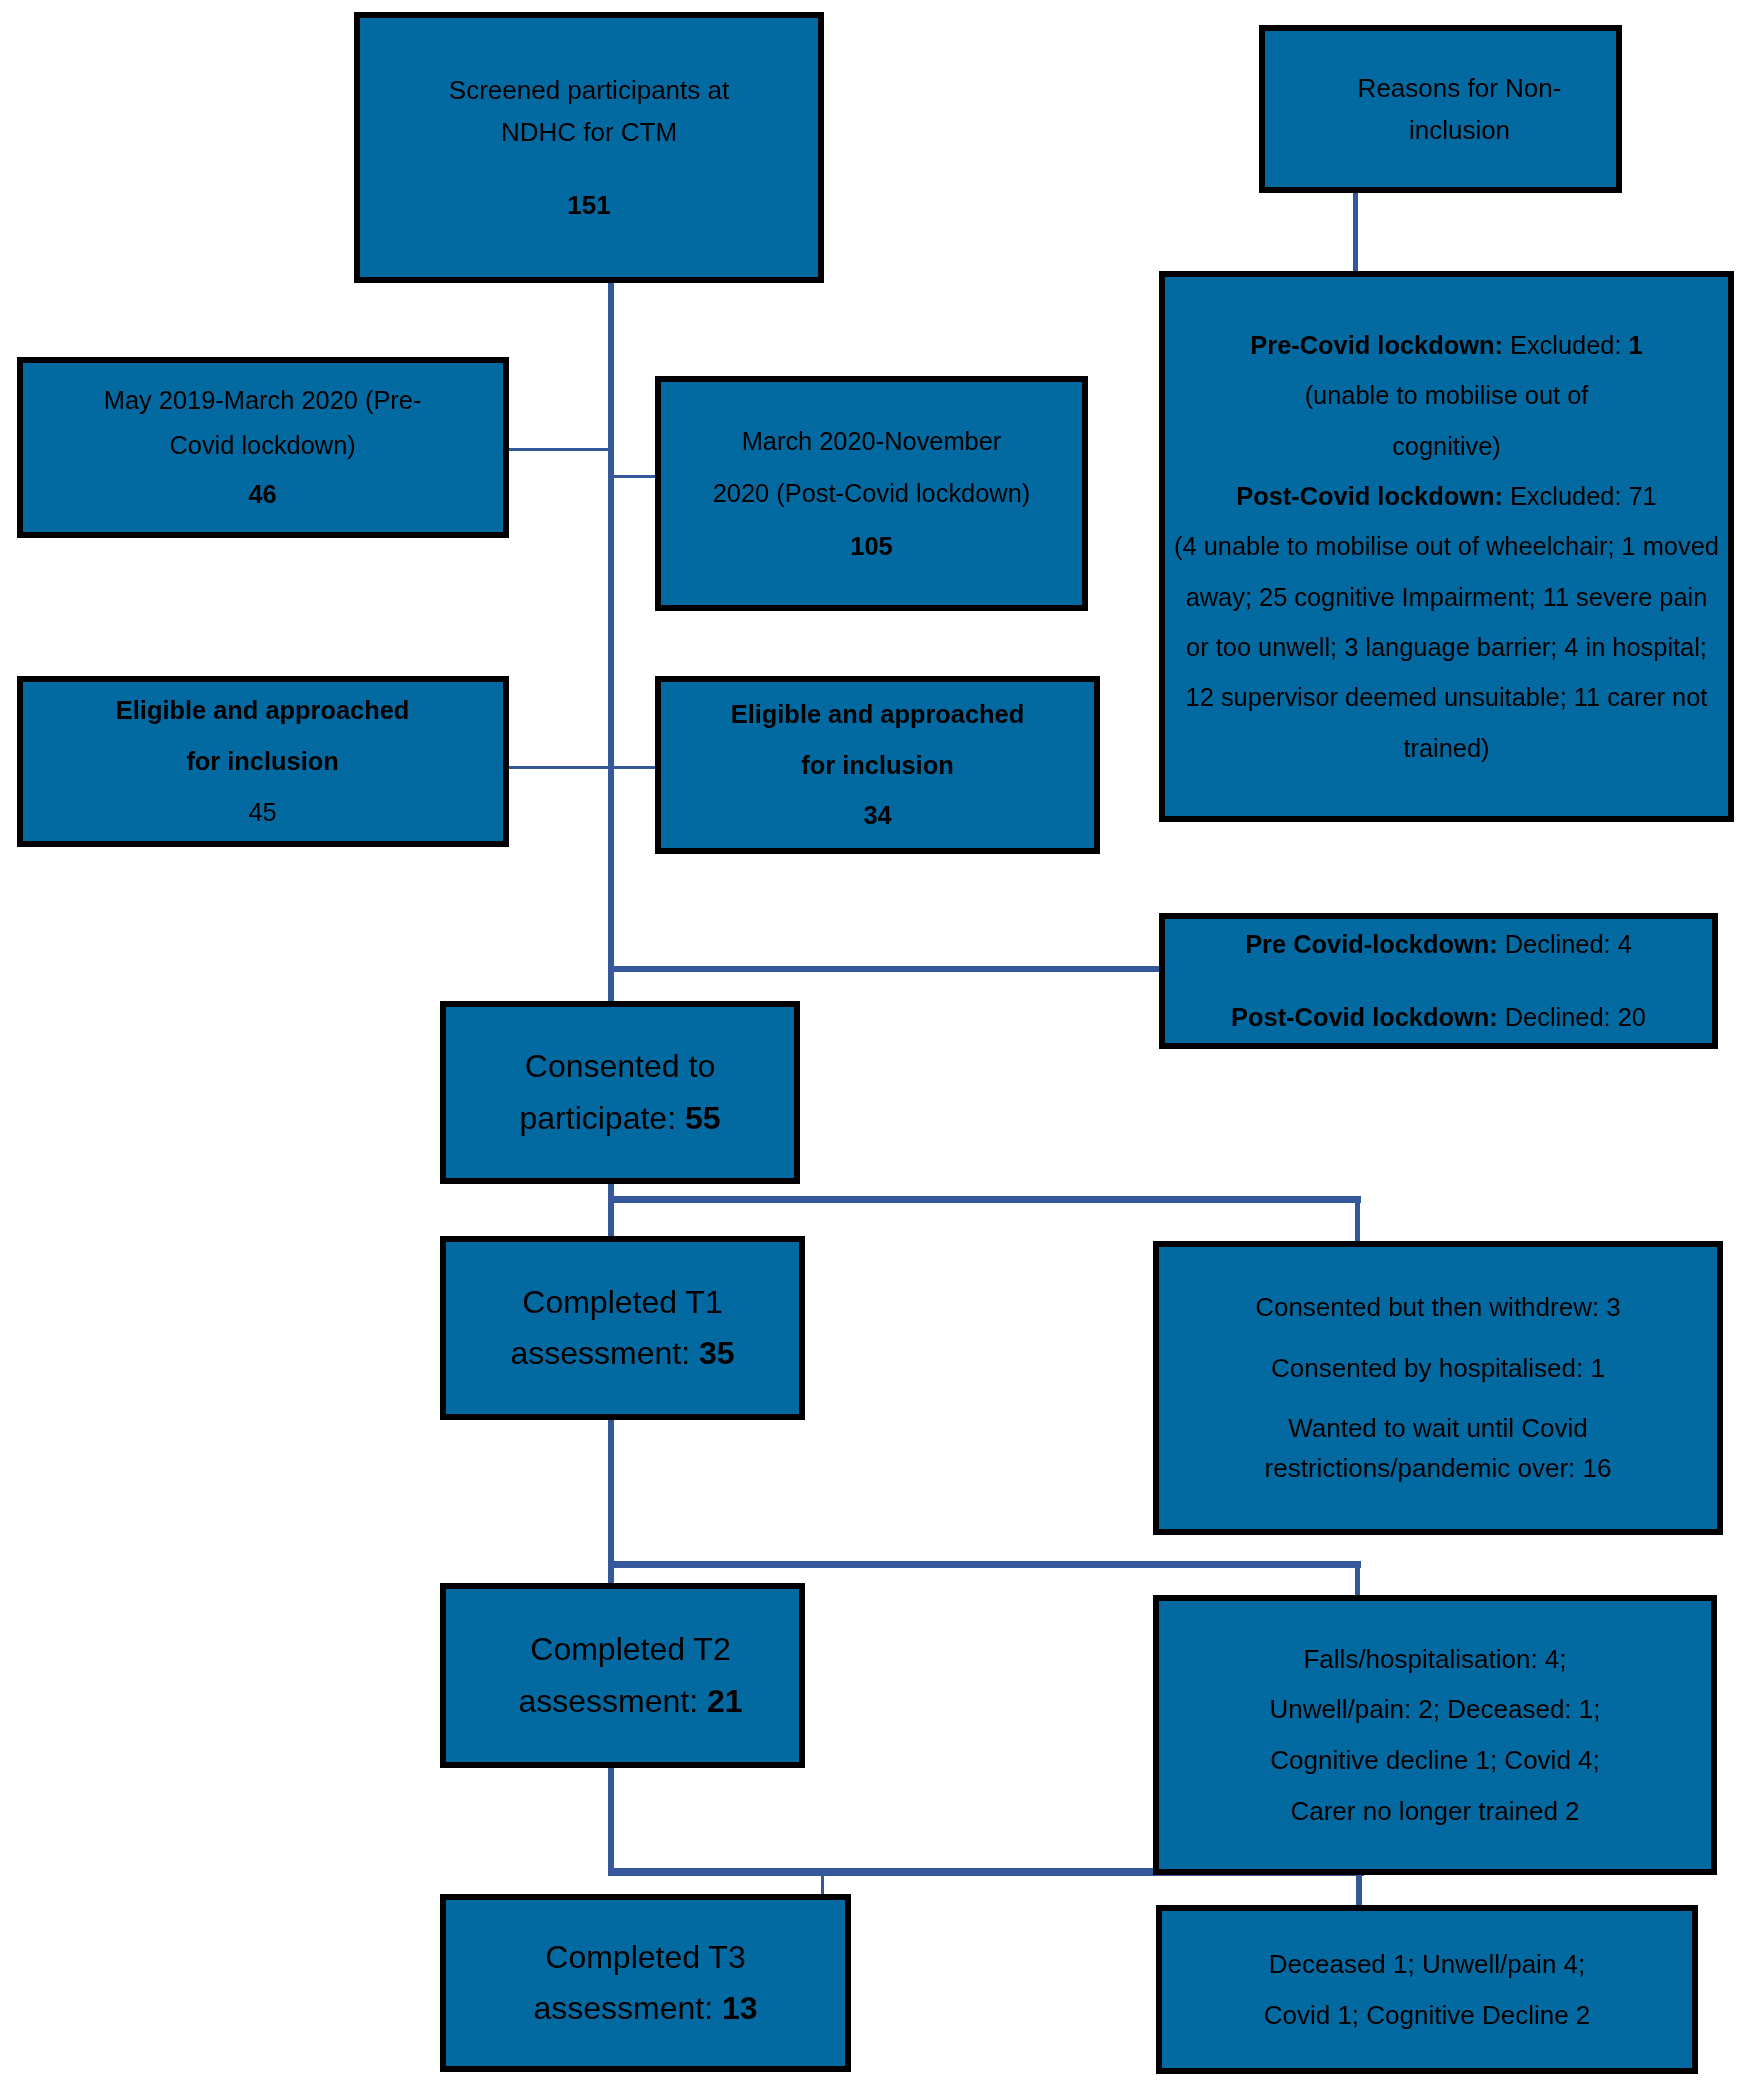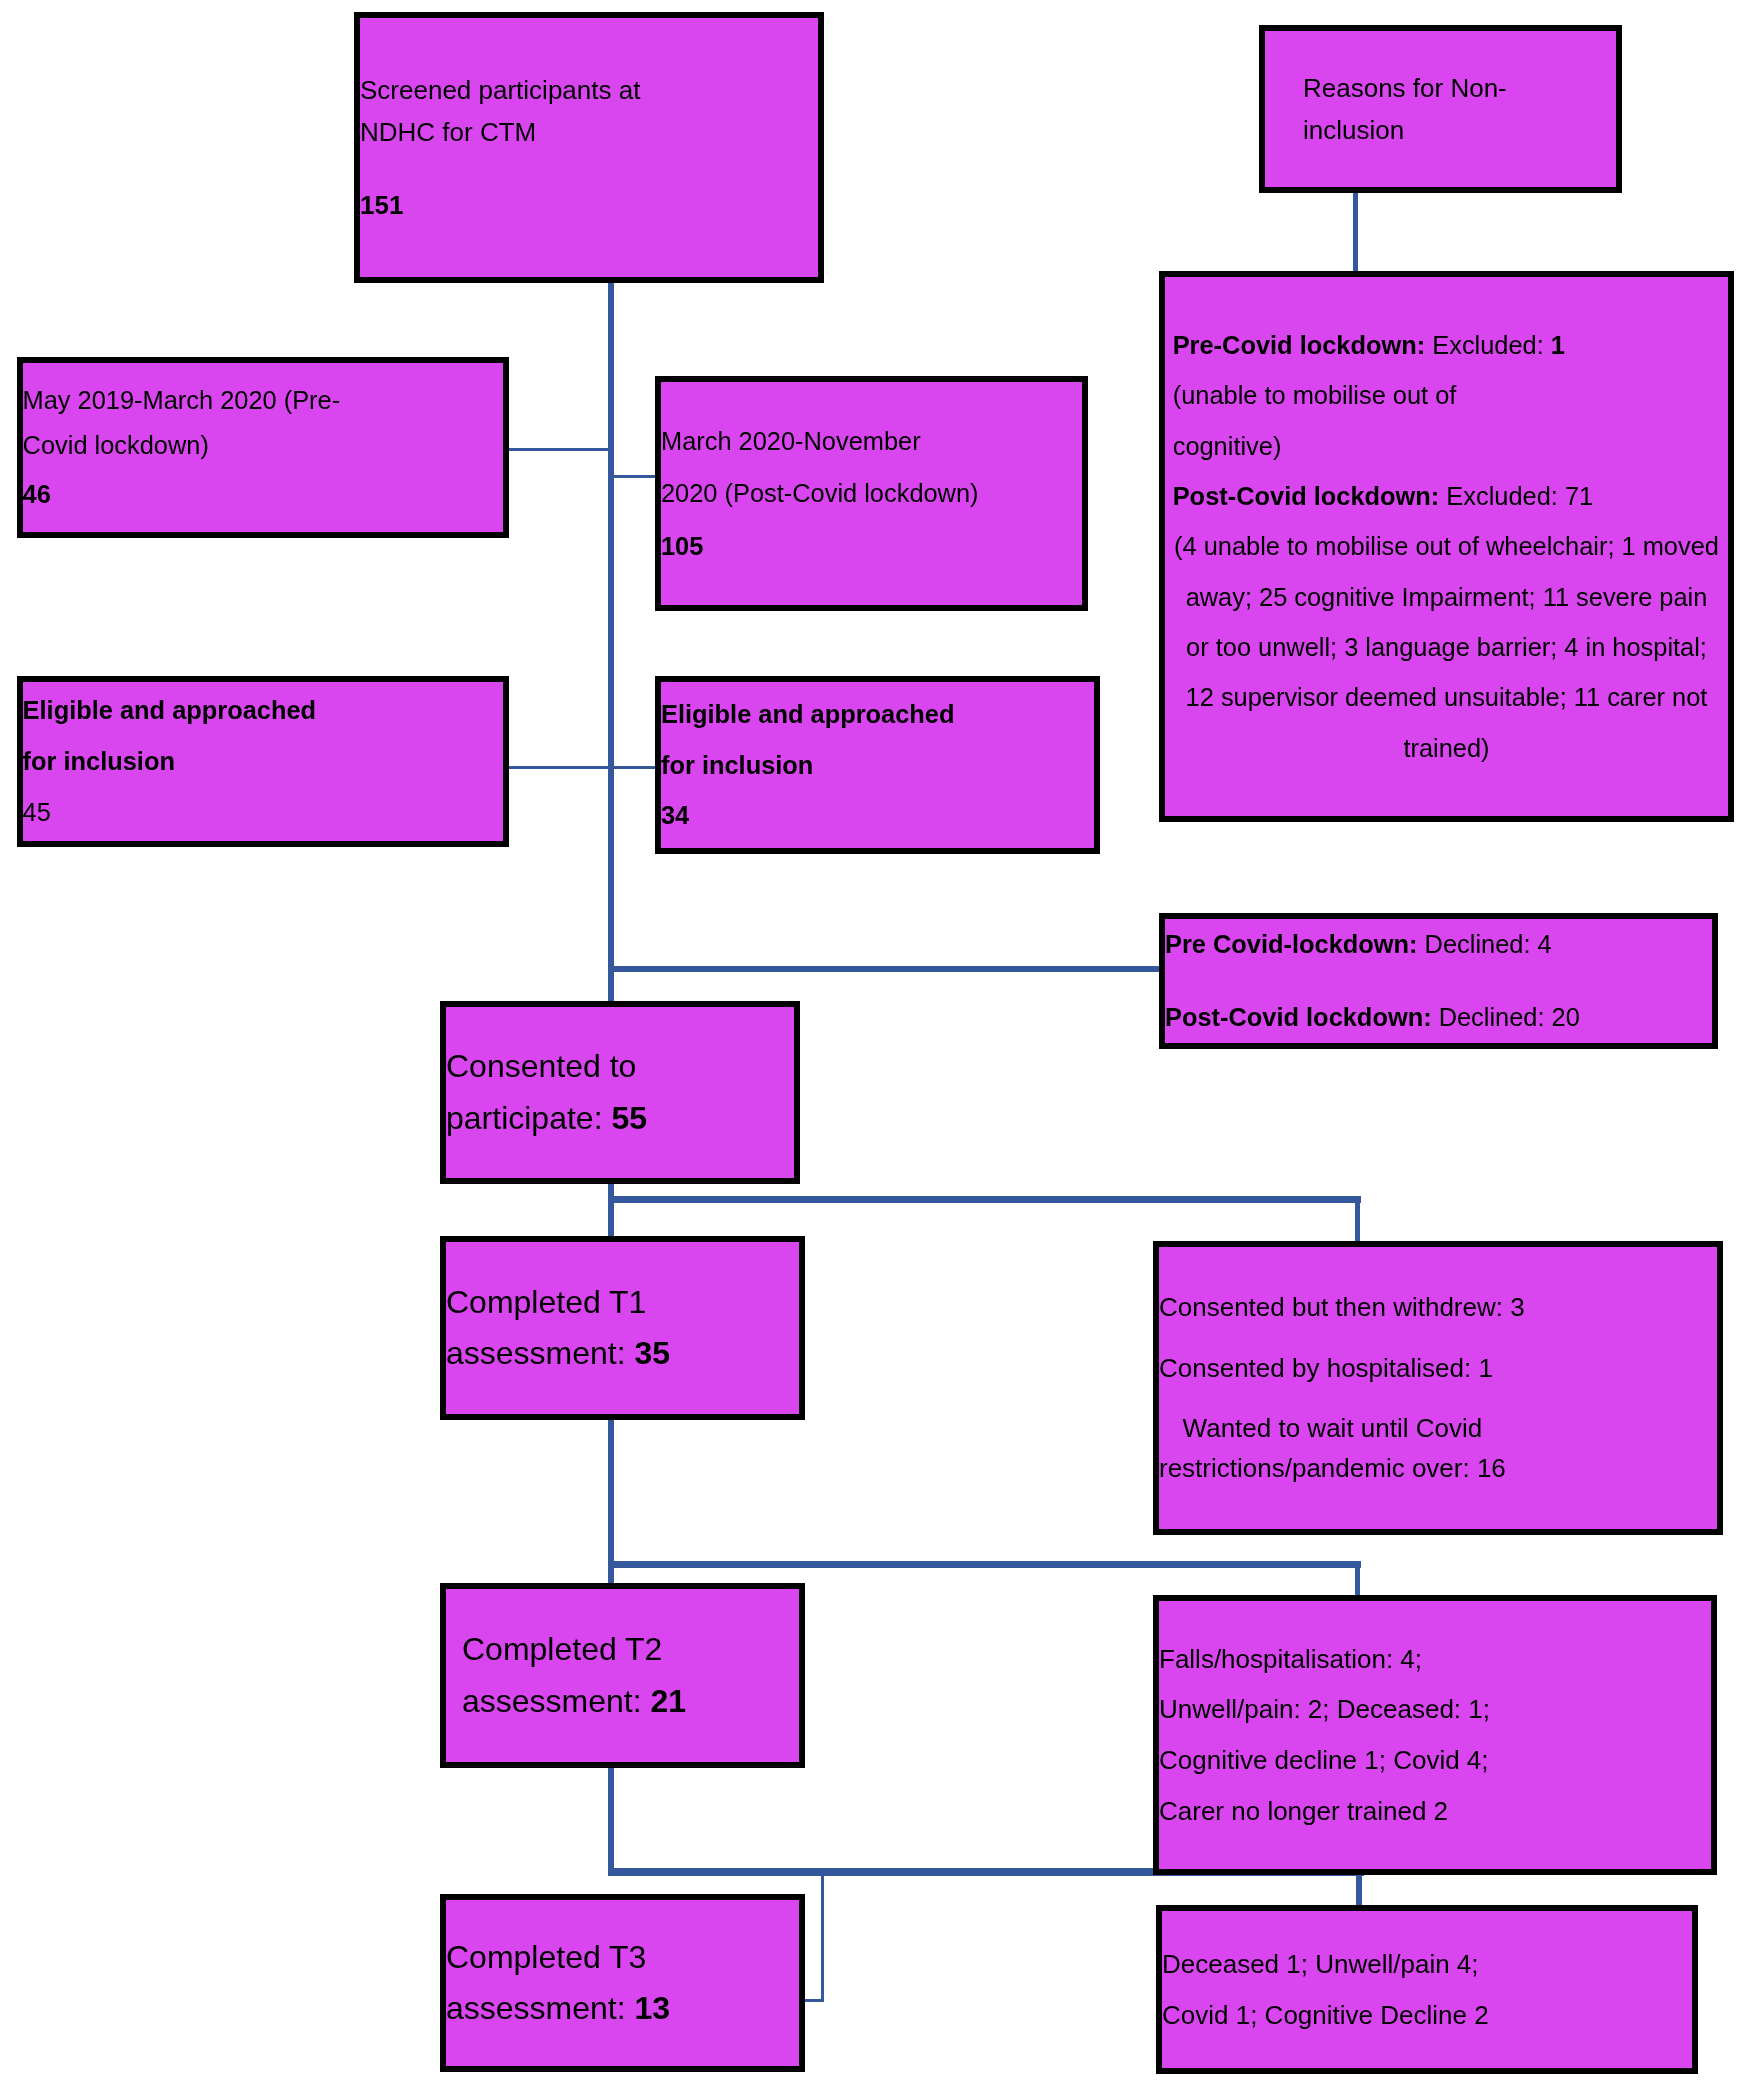--- a/index.html
+++ b/index.html
@@ -10,26 +10,26 @@
   #canvas{
     position:relative;
     width:1738px;
     height:2097px;
     background:#ffffff;
     font-family:"Liberation Sans", sans-serif;
     color:#000;
   }
   .box{
     position:absolute;
-    background:#d946ef;
+    background:#0369a1;
     border:6.6px solid var(--border);
     box-sizing:border-box;
     display:flex;
     flex-direction:column;
-    align-items:flex-start;
+    align-items:center;
     justify-content:center;
     text-align:center;
     font-size:26px;
     line-height:1.62;
   }
   .b{font-weight:bold;}
   .big{font-size:32px;line-height:1.6;}
   .lh2{line-height:1.98;}
   .lh15{line-height:1.55;gap:33px;}
   .count-md{margin-top:30px;}
@@ -148,21 +148,21 @@
     </div>
   </div>
 
   <div class="box" style="left:1153px;top:1595px;width:564px;height:280px;font-size:26px;line-height:1.95;">
     <div>Falls/hospitalisation: 4;</div>
     <div>Unwell/pain: 2; Deceased: 1;</div>
     <div>Cognitive decline 1; Covid 4;</div>
     <div>Carer no longer trained 2</div>
   </div>
 
-  <div class="box big" style="left:440px;top:1894px;width:365px;height:178px;">
+  <div class="box big" style="left:440px;top:1894px;width:411px;height:178px;">
     <div>Completed T3</div>
     <div>
       <span>assessment: </span><span class="b">13</span>
     </div>
   </div>
 
   <div class="box" style="left:1156px;top:1905px;width:542px;height:169px;font-size:26px;line-height:1.95;">
     <div>Deceased 1; Unwell/pain 4;</div>
     <div>Covid 1; Cognitive Decline 2</div>
   </div>

